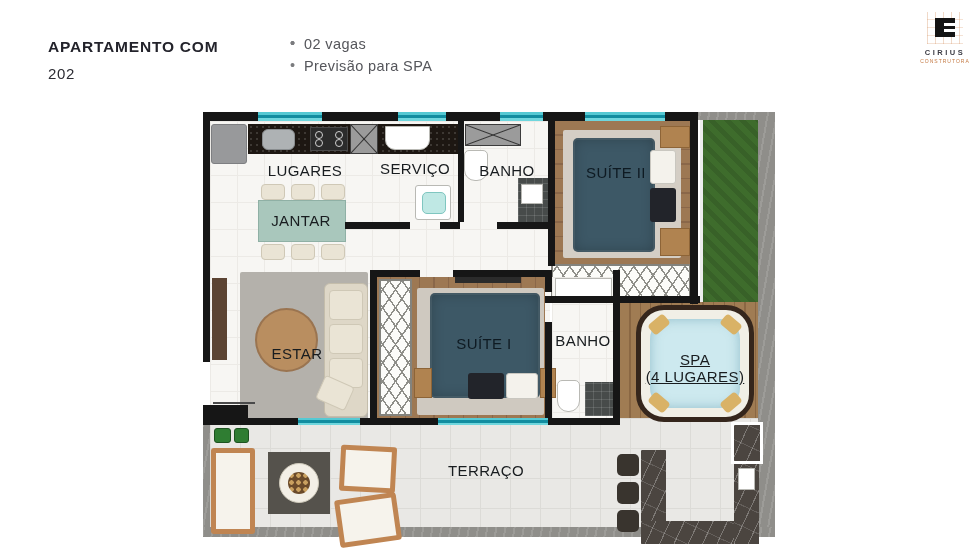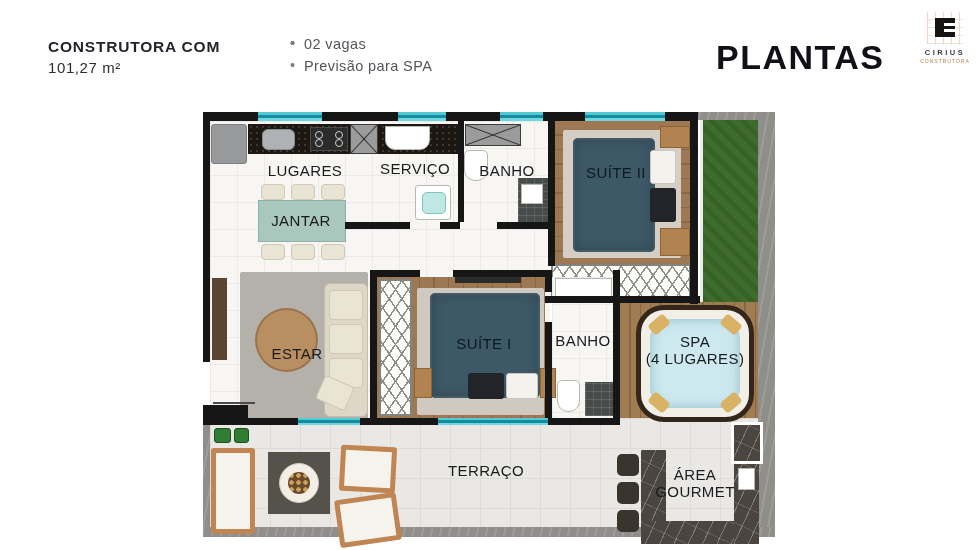--- a/index.html
+++ b/index.html
@@ -58,31 +58,30 @@
   .chairf{border:5px solid #c08552;background:#f6f3ec;box-sizing:border-box;border-radius:3px;}
   .stool{position:absolute;width:22px;height:22px;background:#39342e;border-radius:5px;}
   .burner{position:absolute;width:8px;height:8px;border:1.5px solid #cfcfcf;border-radius:50%;box-sizing:border-box;}
 </style>
 </head>
 <body>
 
 <div class="canvas">
 
   <div class="title-block">
-    <div class="title-line">CONSTRUTORA COM</div>
-    <div class="title-sub" style="margin-top:0;">101,27 m²</div>
+    <div class="title-line">APARTAMENTO COM</div>
+    <div class="title-sub">202</div>
   </div>
 
   <ul class="features">
     <li><span class="dot">•</span></li>
     <li><span class="dot">•</span><span>02 vagas</span></li>
     <li><span class="dot">•</span><span>Previsão para SPA</span></li>
   </ul>
 
-  <div class="plantas">PLANTAS</div>
 
   <div class="logo">
     <div class="logo-grid">
       <div class="logo-glyph">
           <i class="g1"></i>
           <i class="g2"></i>
           <b></b>
         </div>
     </div>
     <div class="logo-name">CIRIUS</div>
@@ -219,24 +218,20 @@
     <div class="win-h" style="left:235px;top:306px;width:110px;height:7px;"></div>
 
     <div class="rlabel" style="left:102px;top:58px;">LUGARES</div>
     <div class="rlabel" style="left:212px;top:56px;">SERVIÇO</div>
     <div class="rlabel" style="left:304px;top:58px;">BANHO</div>
     <div class="rlabel" style="left:413px;top:60px;color:#0e1a22;">SUÍTE II</div>
     <div class="rlabel" style="left:98px;top:108px;">JANTAR</div>
     <div class="rlabel" style="left:94px;top:241px;">ESTAR</div>
     <div class="rlabel" style="left:281px;top:231px;color:#0e1a22;">SUÍTE I</div>
     <div class="rlabel" style="left:380px;top:228px;">BANHO</div>
-    <div class="rlabel two" style="left:492px;top:238px;">
+    <div class="rlabel two" style="left:492px;top:256px;text-decoration:underline;">
       <div>SPA</div>
       <div>(4 LUGARES)</div>
     </div>
     <div class="rlabel" style="left:283px;top:358px;">TERRAÇO</div>
-    <div class="rlabel two" style="left:492px;top:371px;">
-      <div>ÁREA</div>
-      <div>GOURMET</div>
-    </div>
 
   </div>
 </div>
 
 </body></html>

